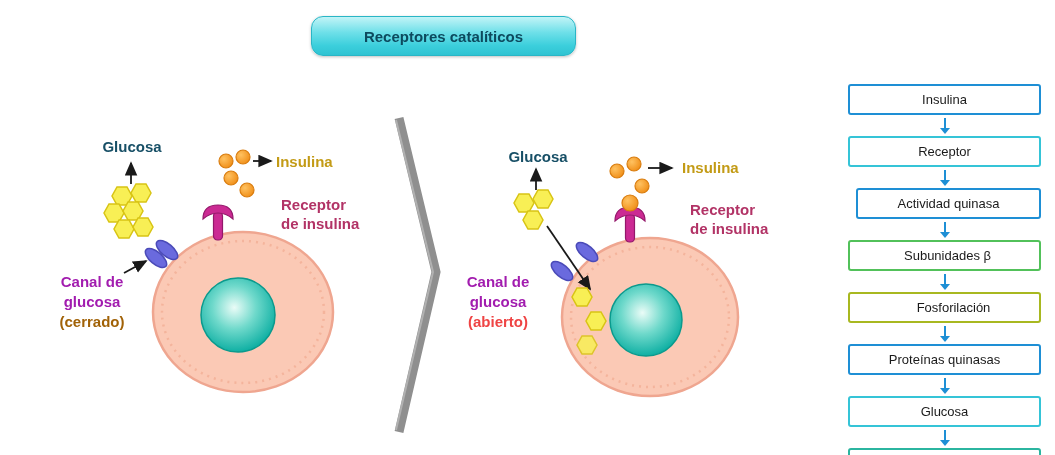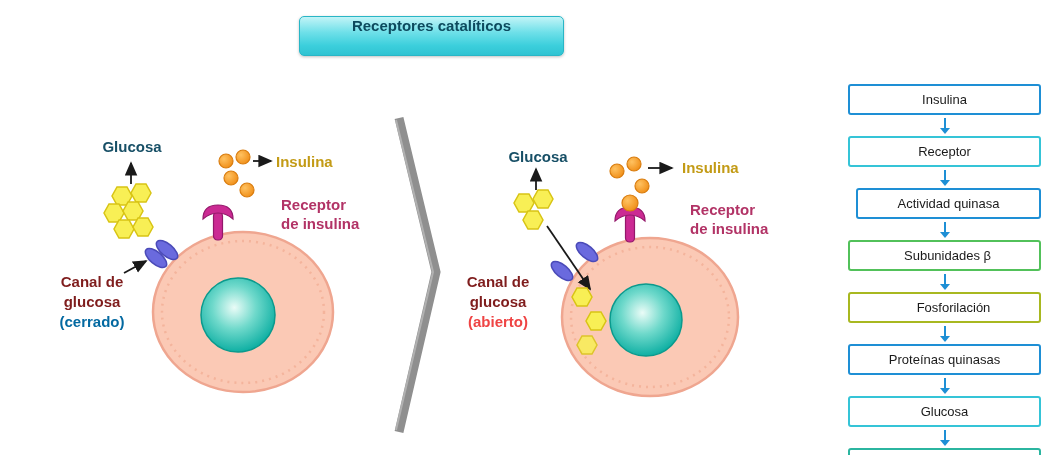--- a/index.html
+++ b/index.html
@@ -4,34 +4,34 @@
 <style>
   html,body { margin:0; padding:0; background:#ffffff; }
   .stage {
     position:relative; width:1055px; height:455px; overflow:hidden;
     background:#ffffff; font-family:"Liberation Sans", sans-serif;
   }
   .art { position:absolute; left:0; top:0; }
 
   
   .banner {
-    position:absolute; left:299px; top:16px; width:263px; height:38px;
-    border-radius:5px; border:1px solid #29b6c6;
+    position:absolute; left:311px; top:16px; width:263px; height:38px;
+    border-radius:12px; border:1px solid #29b6c6;
     background:linear-gradient(180deg,#c2f4f7 0%, #6fe0e9 40%, #3ccfdc 75%, #2fc3d2 100%);
     box-shadow:0 1px 3px rgba(0,0,0,.25);
-    display:flex; justify-content:center;
+    display:flex; align-items:center; justify-content:center;
   }
   .banner span { font-weight:bold; font-size:15px; color:#0d4a5e; }
 
   
   .lbl { position:absolute; font-weight:bold; font-size:15px; text-align:center; line-height:19px; }
   .c-glucosa  { color:#174f66; }
   .c-insulina { color:#c39b16; }
   .c-receptor { color:#b23366; text-align:left; }
-  .c-canal    { color:#7f1d1d; }
+  .c-canal    { color:#a21caf; }
 
   .canal-block { position:absolute; font-weight:bold; font-size:15px; text-align:center; line-height:20px; }
 
   
   .flowchart { position:absolute; left:848px; top:84px; width:193px; display:flex; flex-direction:column; }
   .fc-box {
     height:27px; background:#ffffff; border:2px solid #1e8fd5; border-radius:3px;
     display:flex; align-items:center; justify-content:center;
     font-size:13px; color:#1a1a1a;
   }
@@ -155,21 +155,21 @@
   <div class="lbl c-insulina" style="left:276px; top:152px; width:70px; text-align:left;">Insulina</div>
 
   <div class="lbl c-receptor" style="left:281px; top:195px; width:110px;">
     <div>Receptor</div>
     <div>de insulina</div>
   </div>
 
   <div class="canal-block" style="left:46px; top:272px; width:92px;">
     <div class="c-canal">Canal de</div>
     <div class="c-canal">glucosa</div>
-    <div style="color: #0369a1;">(cerrado)</div>
+    <div style="color: #a16207;">(cerrado)</div>
   </div>
 
   <div class="lbl c-glucosa" style="left:498px; top:147px; width:80px;">Glucosa</div>
 
   <div class="lbl c-insulina" style="left:682px; top:158px; width:70px; text-align:left;">Insulina</div>
 
   <div class="lbl c-receptor" style="left:690px; top:200px; width:110px;">
     <div>Receptor</div>
     <div>de insulina</div>
   </div>

